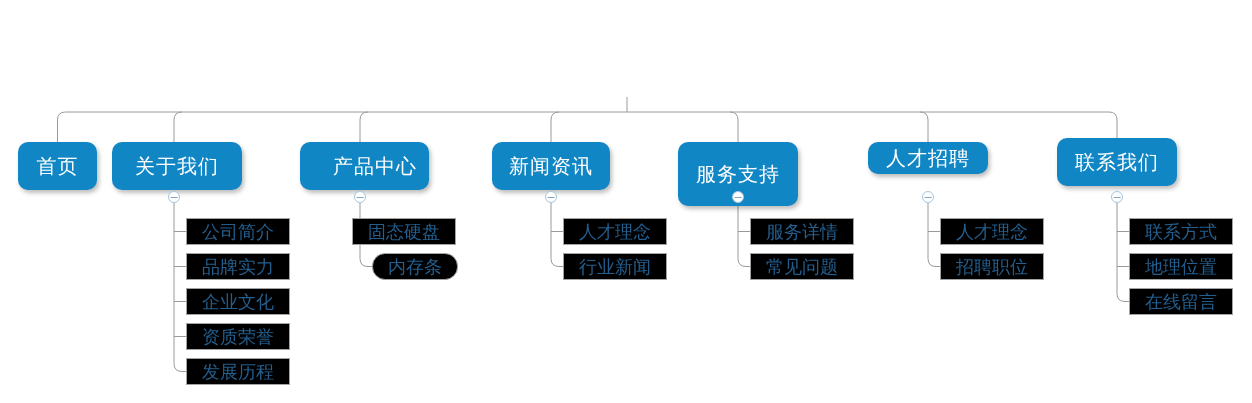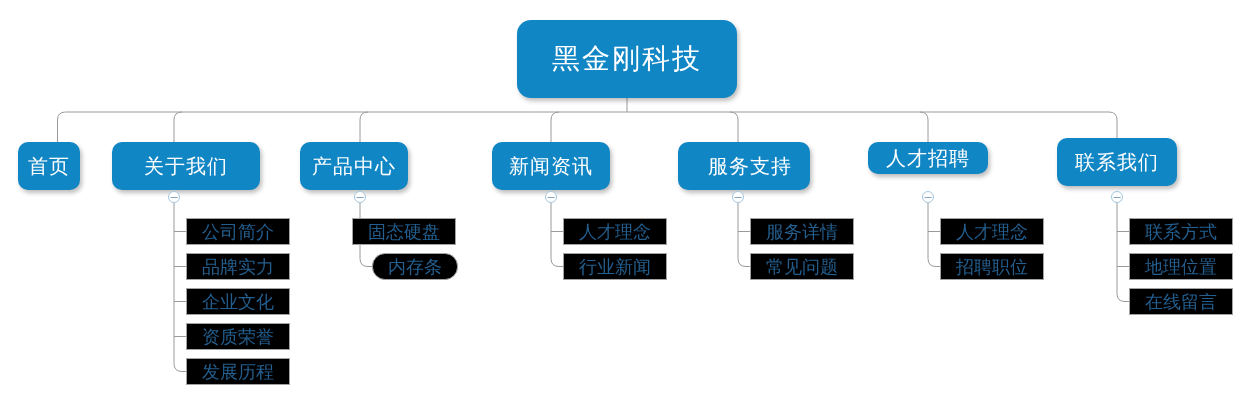--- a/index.html
+++ b/index.html
@@ -52,39 +52,38 @@
       <path d="M551,231.5 L563,231.5" fill="none" stroke="#9a9a9a" stroke-width="1"></path>
       <path d="M551,203 L551,258.5 Q551,266.5 559,266.5 L563,266.5" fill="none" stroke="#9a9a9a" stroke-width="1"></path>
       <path d="M738,231.5 L750,231.5" fill="none" stroke="#9a9a9a" stroke-width="1"></path>
       <path d="M738,203 L738,258.5 Q738,266.5 746,266.5 L750,266.5" fill="none" stroke="#9a9a9a" stroke-width="1"></path>
       <path d="M928,231.5 L940,231.5" fill="none" stroke="#9a9a9a" stroke-width="1"></path>
       <path d="M928,203 L928,258.5 Q928,266.5 936,266.5 L940,266.5" fill="none" stroke="#9a9a9a" stroke-width="1"></path>
       <path d="M1117,231.5 L1129,231.5" fill="none" stroke="#9a9a9a" stroke-width="1"></path>
       <path d="M1117,266.5 L1129,266.5" fill="none" stroke="#9a9a9a" stroke-width="1"></path>
       <path d="M1117,203 L1117,293.5 Q1117,301.5 1125,301.5 L1129,301.5" fill="none" stroke="#9a9a9a" stroke-width="1"></path>
     </svg>
-  <div class="blue-node root-node" id="root-node" style="left:517px;top:20px;width:220px;height:78px;">黑金刚科技</div>
   <div id="nodes">
-      <div class="blue-node branch-node" style="left: 18px; top: 142px; width: 62px; height: 48px;">首页</div>
-      <div class="blue-node branch-node" style="left: 112px; top: 142px; width: 148px; height: 48px;">关于我们</div>
+      <div class="blue-node branch-node" style="left: 18px; top: 142px; width: 79px; height: 48px;">首页</div>
+      <div class="blue-node branch-node" style="left: 112px; top: 142px; width: 130px; height: 48px;">关于我们</div>
       <div class="toggle" style="left: 168px; top: 191px;">−</div>
       <div class="child-node" style="left: 186px; top: 218px;">公司简介</div>
       <div class="child-node" style="left: 186px; top: 253px;">品牌实力</div>
       <div class="child-node" style="left: 186px; top: 288px;">企业文化</div>
       <div class="child-node" style="left: 186px; top: 323px;">资质荣誉</div>
       <div class="child-node" style="left: 186px; top: 358px;">发展历程</div>
-      <div class="blue-node branch-node" style="left: 300px; top: 142px; width: 108px; height: 48px;">产品中心</div>
+      <div class="blue-node branch-node" style="left: 300px; top: 142px; width: 108px; height: 48px; padding-left: 21px;">产品中心</div>
       <div class="toggle" style="left: 354px; top: 191px;">−</div>
       <div class="child-node" style="left: 352px; top: 218px;">固态硬盘</div>
       <div class="child-node" style="left: 372px; top: 253px; border-radius: 13px;">内存条</div>
       <div class="blue-node branch-node" style="left: 492px; top: 142px; width: 118px; height: 48px;">新闻资讯</div>
       <div class="toggle" style="left: 545px; top: 191px;">−</div>
       <div class="child-node" style="left: 563px; top: 218px;">人才理念</div>
       <div class="child-node" style="left: 563px; top: 253px;">行业新闻</div>
-      <div class="blue-node branch-node" style="left: 678px; top: 142px; width: 120px; height: 48px; padding-left: 12px;">服务支持</div>
+      <div class="blue-node branch-node" style="left: 678px; top: 142px; width: 120px; height: 64px;">服务支持</div>
       <div class="toggle" style="left: 732px; top: 191px;">−</div>
       <div class="child-node" style="left: 750px; top: 218px;">服务详情</div>
       <div class="child-node" style="left: 750px; top: 253px;">常见问题</div>
       <div class="blue-node branch-node" style="left: 868px; top: 142px; width: 120px; height: 32px;">人才招聘</div>
       <div class="toggle" style="left: 922px; top: 191px;">−</div>
       <div class="child-node" style="left: 940px; top: 218px;">人才理念</div>
       <div class="child-node" style="left: 940px; top: 253px;">招聘职位</div>
       <div class="blue-node branch-node" style="left: 1057px; top: 138px; width: 120px; height: 48px;">联系我们</div>
       <div class="toggle" style="left: 1111px; top: 191px;">−</div>
       <div class="child-node" style="left: 1129px; top: 218px;">联系方式</div>

